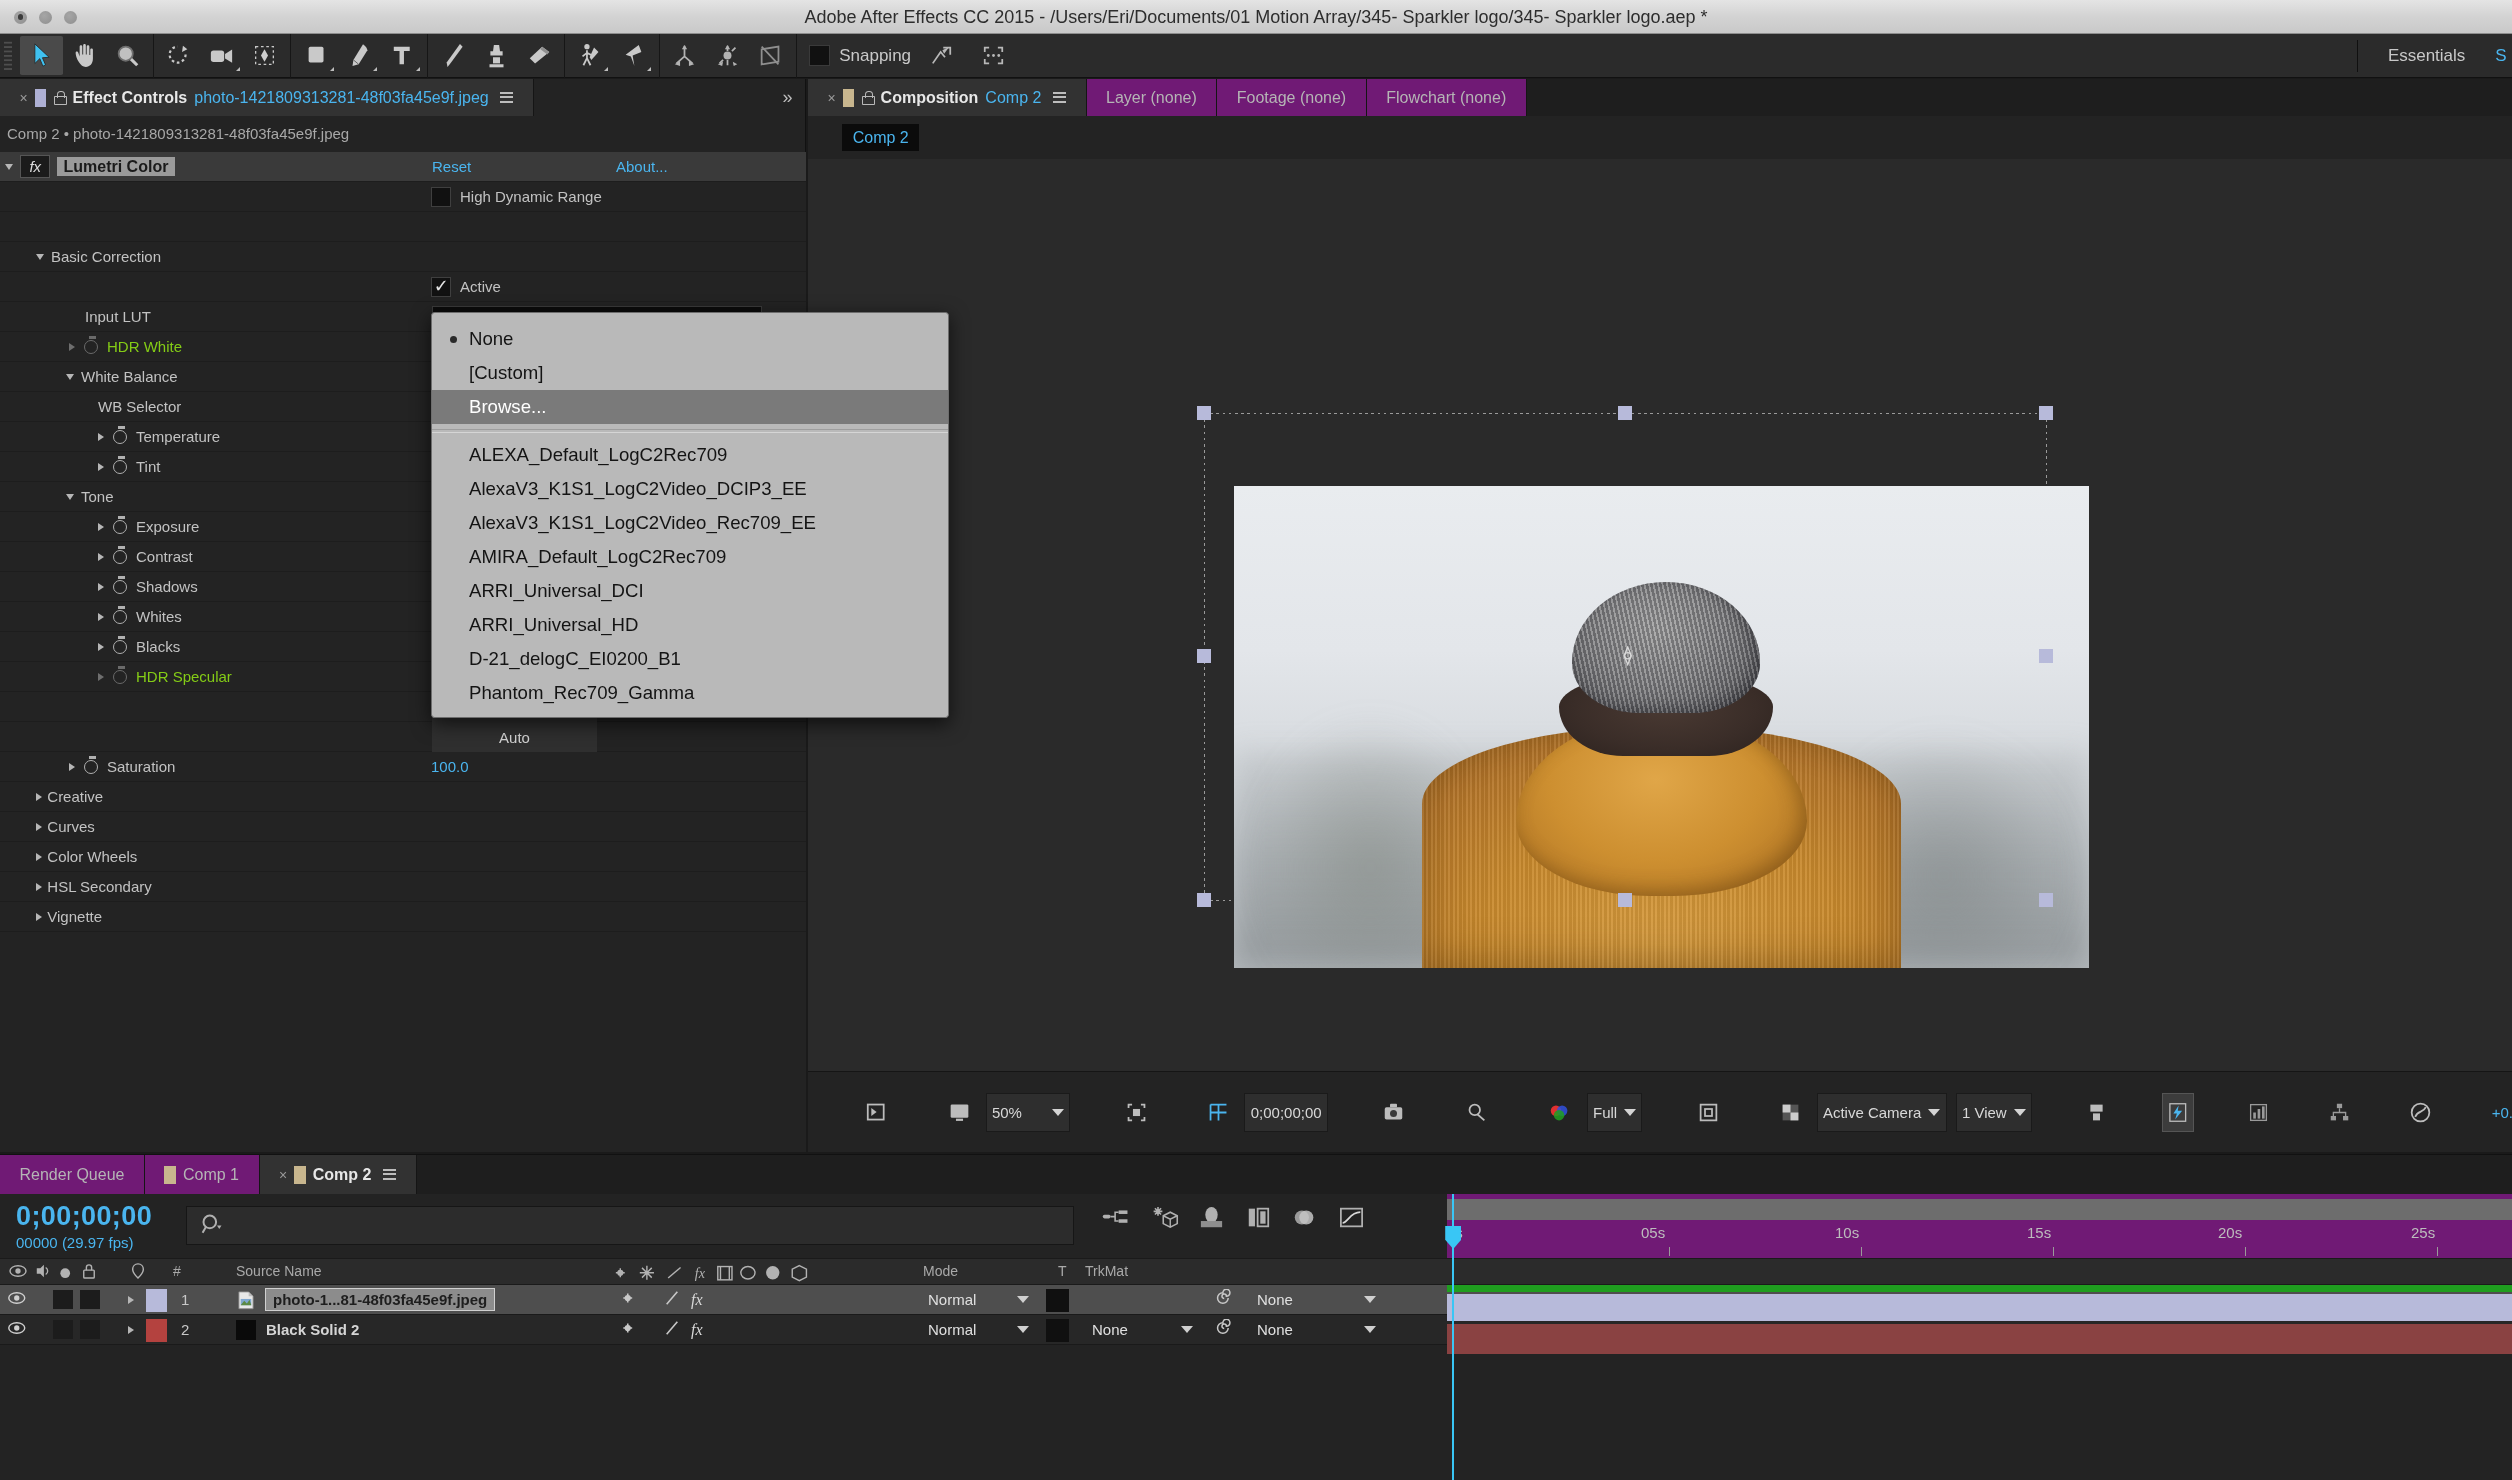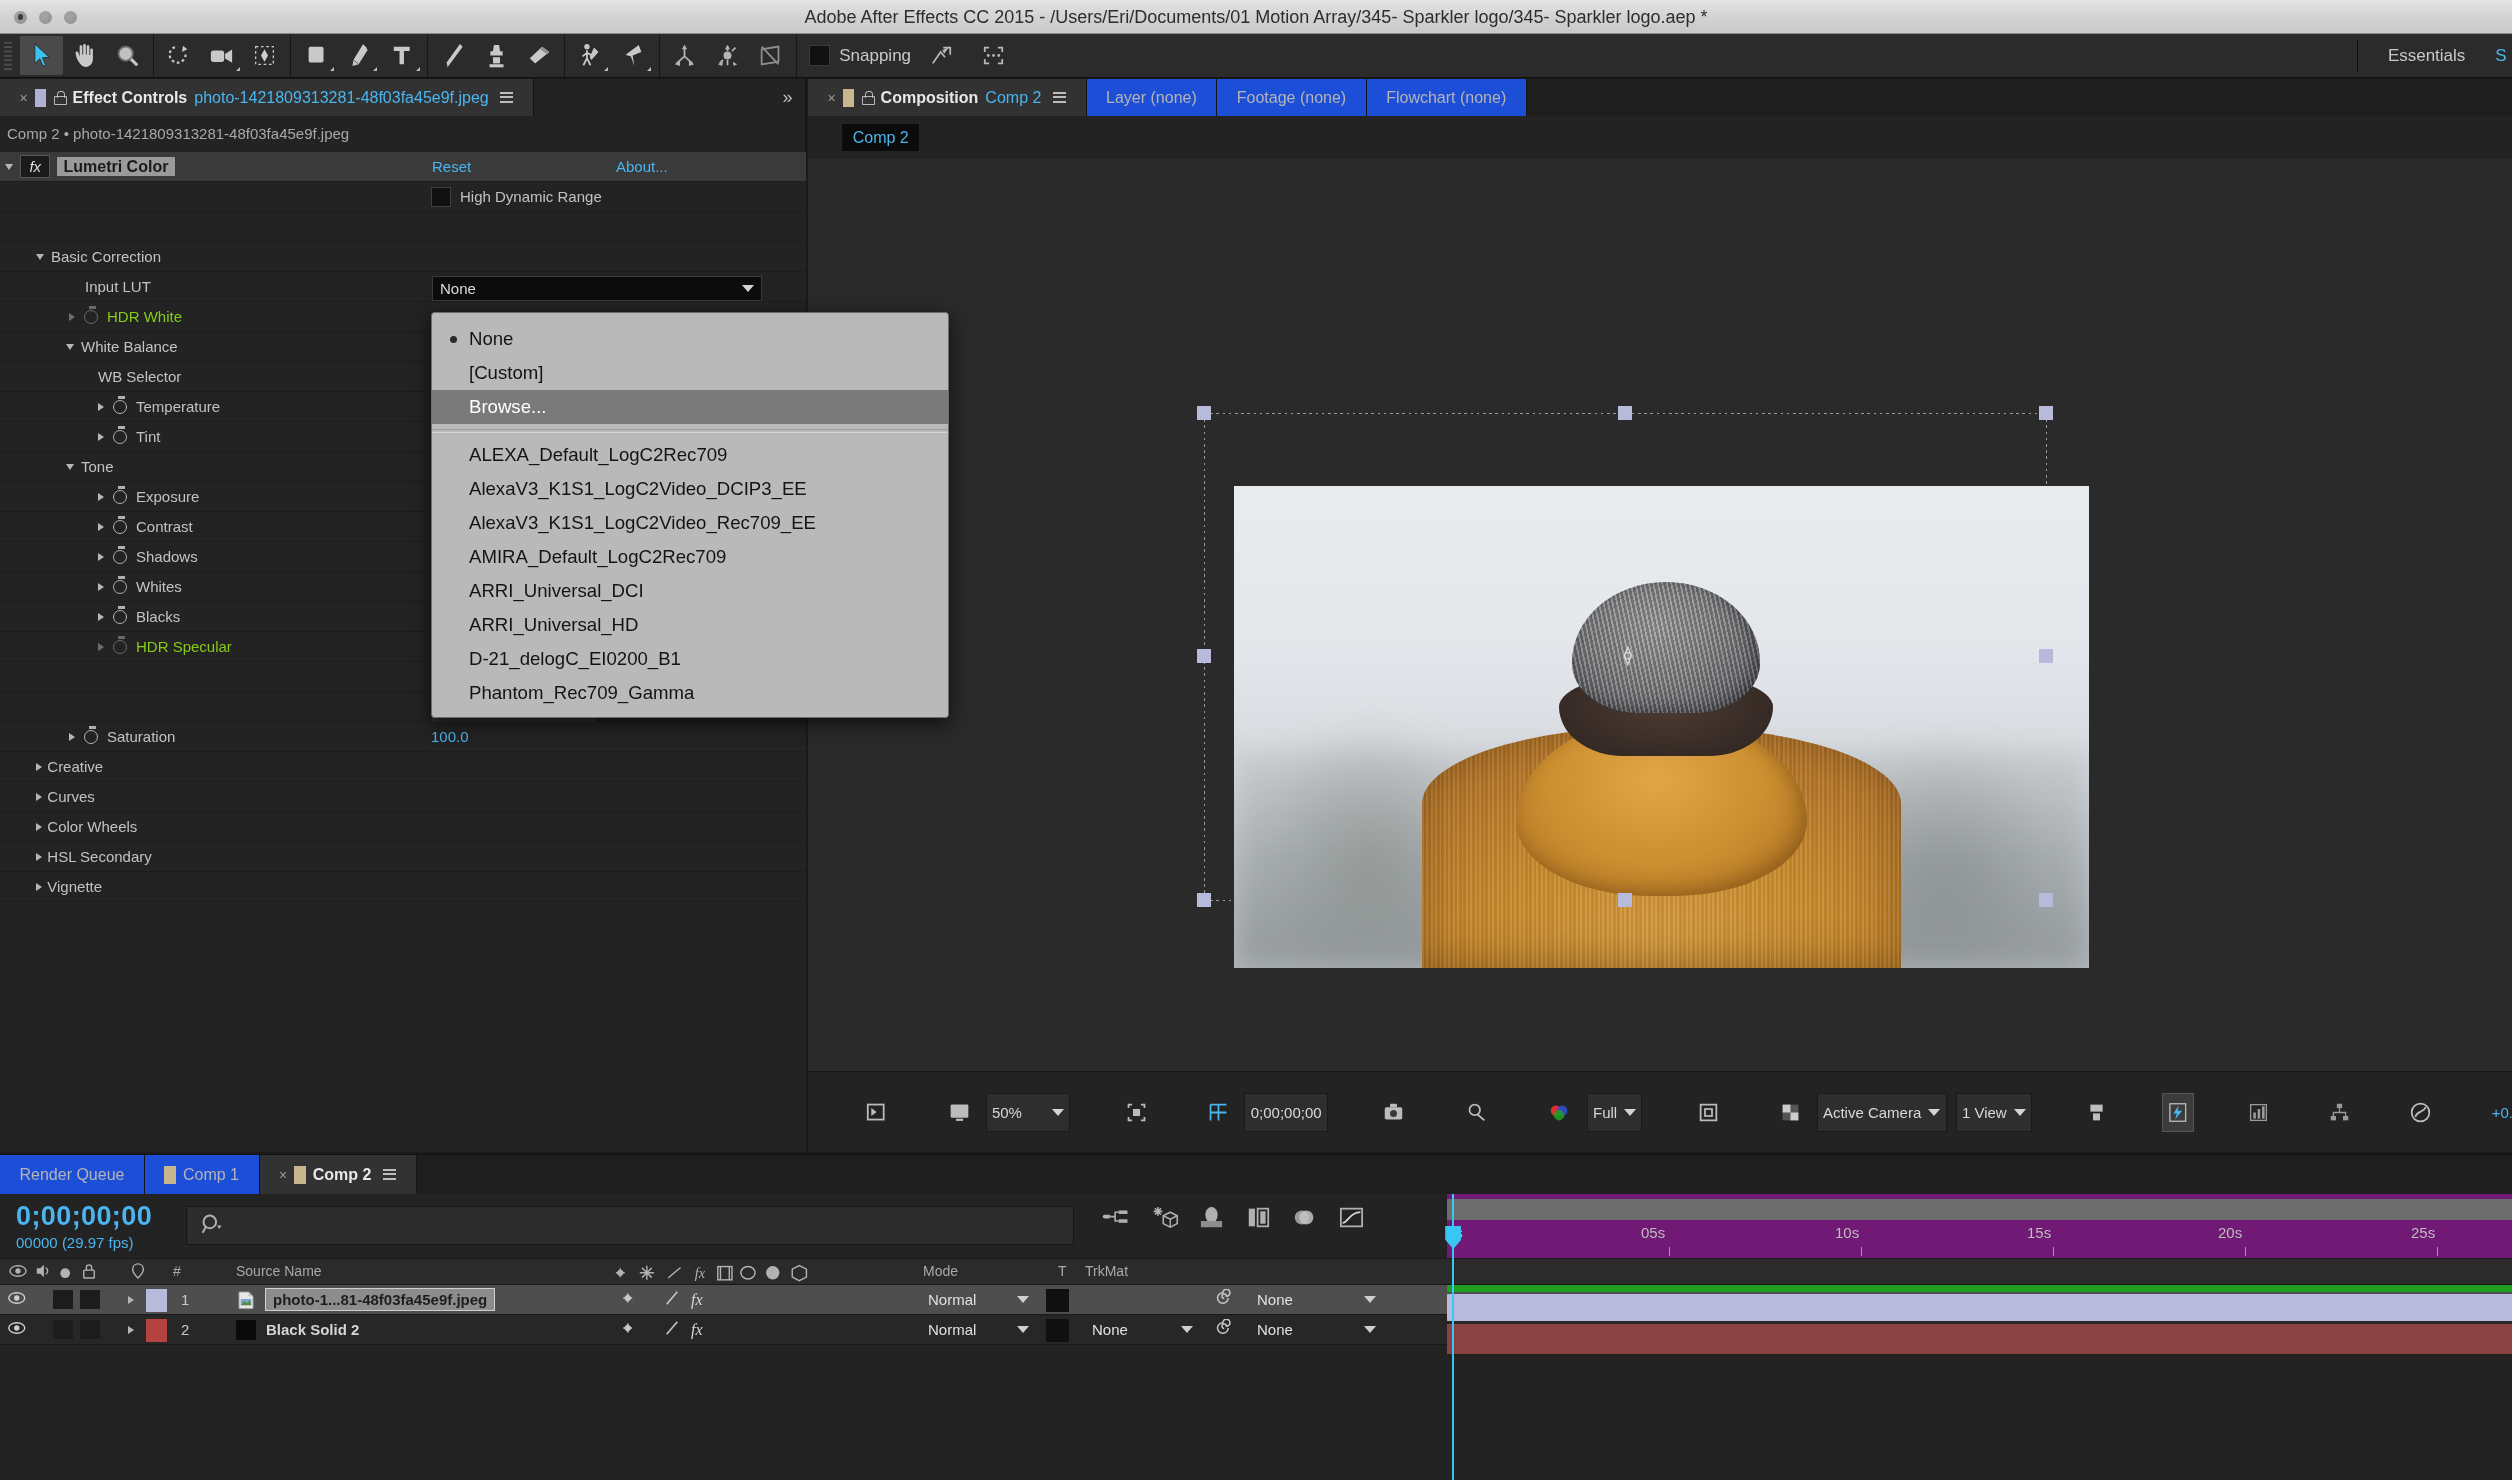--- a/index.html
+++ b/index.html
@@ -52,21 +52,21 @@
   #snapchk{ width:21px;height:21px; background:#111; border:0.9px solid #3a3a3a; }
   #snaplabel{ font-size:17px; color:#c9c9c9;}
   #rightbar{ margin-left:auto; display:flex; align-items:center; height:44px;}
   #rightbar .sep{ width:0.9px;height:32px;background:#101010;}
   #wsname{ font-size:17px; padding:0 30px; color:#c8c8c8;}
   #wsarrow{ font-size:17px; color:#4ab5ef; padding-right:5.3px;}
 
   
   .panel-tabbar{ height:37px; background:#232323; display:flex; align-items:stretch; }
   .ptab{ display:flex; align-items:center; gap:7px; padding:0 19.5px;
-         font-size:16px; color:#b5b5b5; background:#1d4ed8;
+         font-size:16px; color:#b5b5b5; background:#701a75;
          border-right:0.9px solid #151515; position:relative;}
   .ptab.active{ background:#323232; color:#e8e8e8; }
   .ptab .xsm{ font-size:14px; color:#9a9a9a; }
   .ptab .swatch{ width:11.5px;height:18px; background:#aeb0d4; }
   .ptab .swatch.tan{ background:#c8b68e; }
   .ptab .lock{ width:12.4px;height:14px; position:relative;}
   .ptab .lock:before{content:"";position:absolute;left:0.9px;bottom:0;width:10.7px;height:7px;
      border:1.3px solid #b9b9b9;border-radius:0.9px;}
   .ptab .lock:after{content:"";position:absolute;left:3.6px;top:0;width:6.2px;height:6.2px;
      border:1.3px solid #b9b9b9;border-bottom:none;border-radius:3.6px 3.6px 0 0;}
@@ -385,20 +385,24 @@
       <span class="elabel" style="position:absolute;left:460px;">High Dynamic Range</span>
     </div>
 
     <div class="erow"></div>
 
     <div class="erow" style="padding-left:36px;gap:7px;">
       <span class="tri down"></span>
       <span class="elabel">Basic Correction</span>
     </div>
 
+    <div class="erow">
+      <span class="ckbox on" style="position:absolute;left:431px;top:5.3px;"></span>
+      <span class="elabel" style="position:absolute;left:460px;">Active</span>
+    </div>
 
     <div class="erow">
       <span class="elabel" style="position:absolute;left:85px;">Input LUT</span>
       <span class="lutfield">
         <span>None</span>
         <span class="ar"></span>
       </span>
     </div>
 
     <div class="erow" style="padding-left:69px;gap:9px;">

